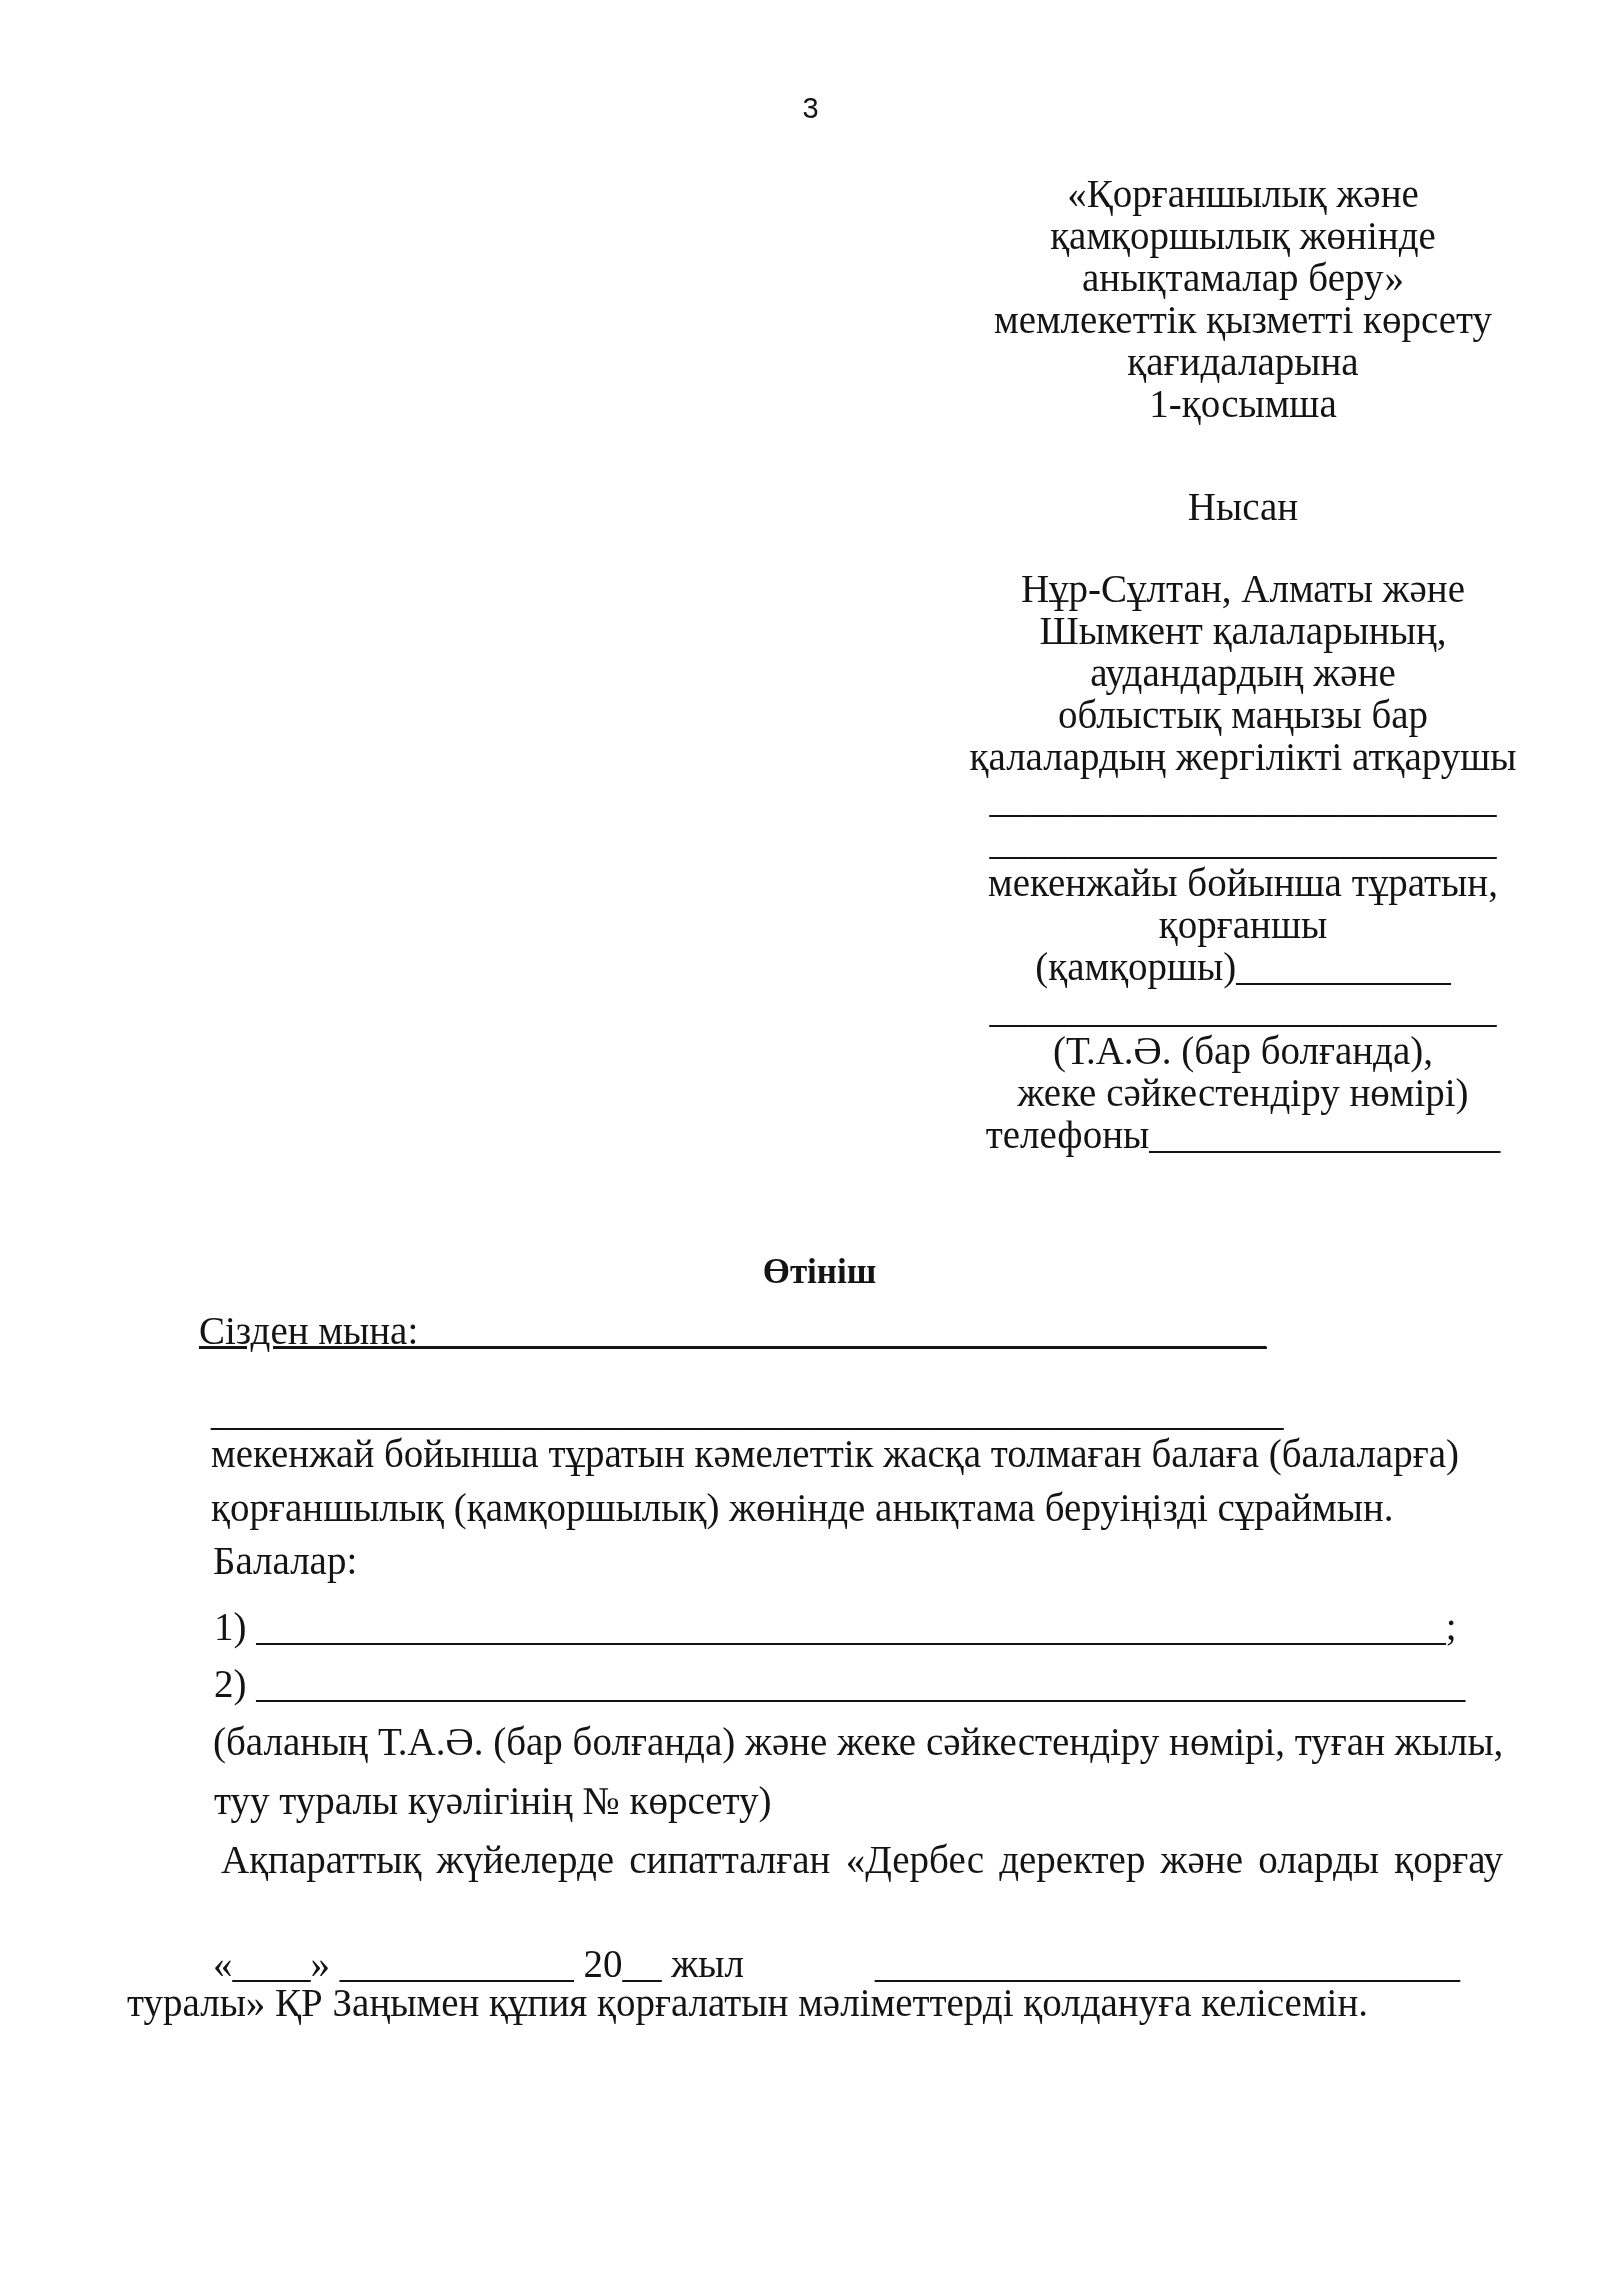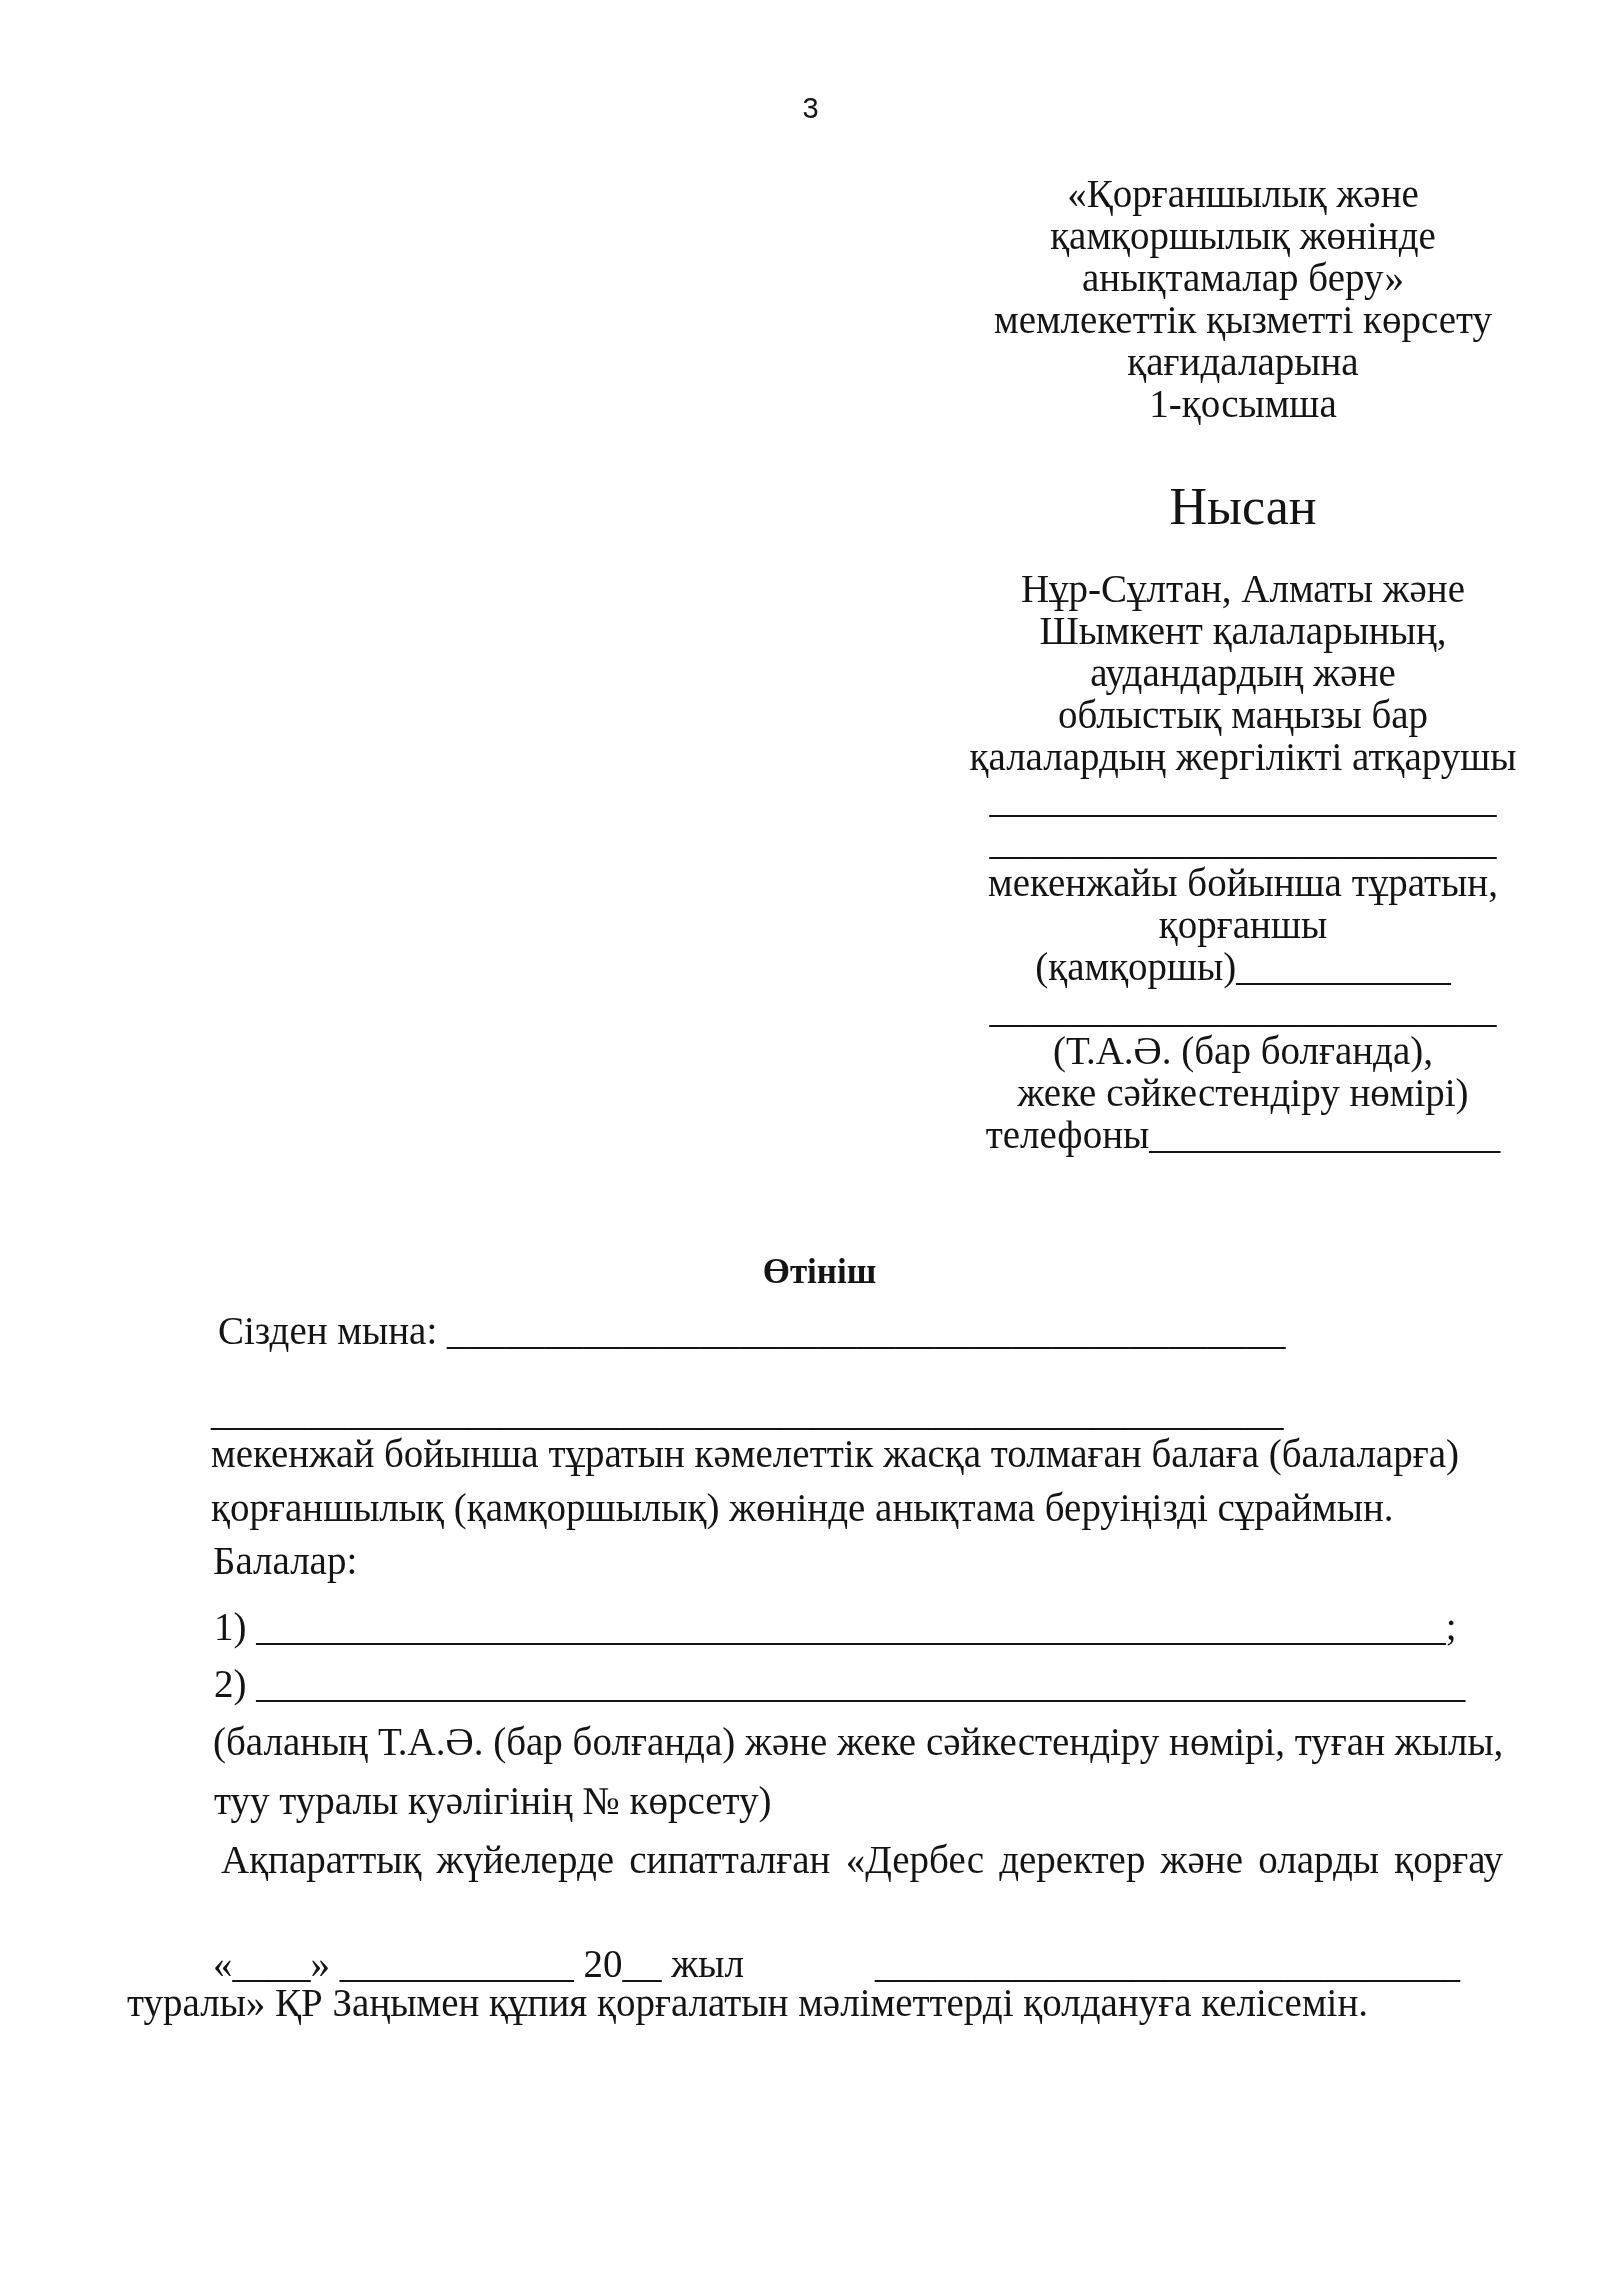--- a/index.html
+++ b/index.html
@@ -19,21 +19,21 @@
     font-size:29px;line-height:31px;
   }
   .right-col{
     position:absolute;right:95px;width:566px;
     font-size:39px;line-height:42px;
     text-align:center;
   }
   .right-col div{white-space:nowrap;}
   .form-label{
     position:absolute;right:95px;width:566px;top:486px;
-    font-size:52px;line-height:42px;text-align:center;
+    font-size:39px;line-height:42px;text-align:center;
   }
   .title{
     position:absolute;top:1252px;left:0;width:1639px;
     text-align:center;font-weight:bold;
     font-size:35px;line-height:39px;
   }
   .body-line{font-size:39px;line-height:43px;}
   .consent{font-size:39px;line-height:42px;}
   .justified{
     white-space:normal;
@@ -71,21 +71,21 @@
     <div>қорғаншы</div>
     <div>(қамқоршы)___________</div>
     <div>__________________________</div>
     <div>(Т.А.Ә. (бар болғанда),</div>
     <div>жеке сәйкестендіру нөмірі)</div>
     <div>телефоны__________________</div>
   </div>
 
   <div class="title">Өтініш</div>
 
-  <div class="abs body-line" style="left:218px;top:1309px;">
+  <div class="abs body-line" style="left:199px;top:1309px;text-decoration:underline;">
     <span>Сізден мына: </span><span>___________________________________________</span>
   </div>
 
   <div class="abs body-line" style="left:211px;top:1370px;margin-top:20px;">_______________________________________________________</div>
 
   <div class="abs body-line" style="left:211px;top:1432px;">мекенжай бойынша тұратын кәмелеттік жасқа толмаған балаға (балаларға)</div>
 
   <div class="abs body-line" style="left:211px;top:1486px;">қорғаншылық (қамқоршылық) жөнінде анықтама беруіңізді сұраймын.</div>
 
   <div class="abs body-line" style="left:213px;top:1539px;">Балалар:</div>

